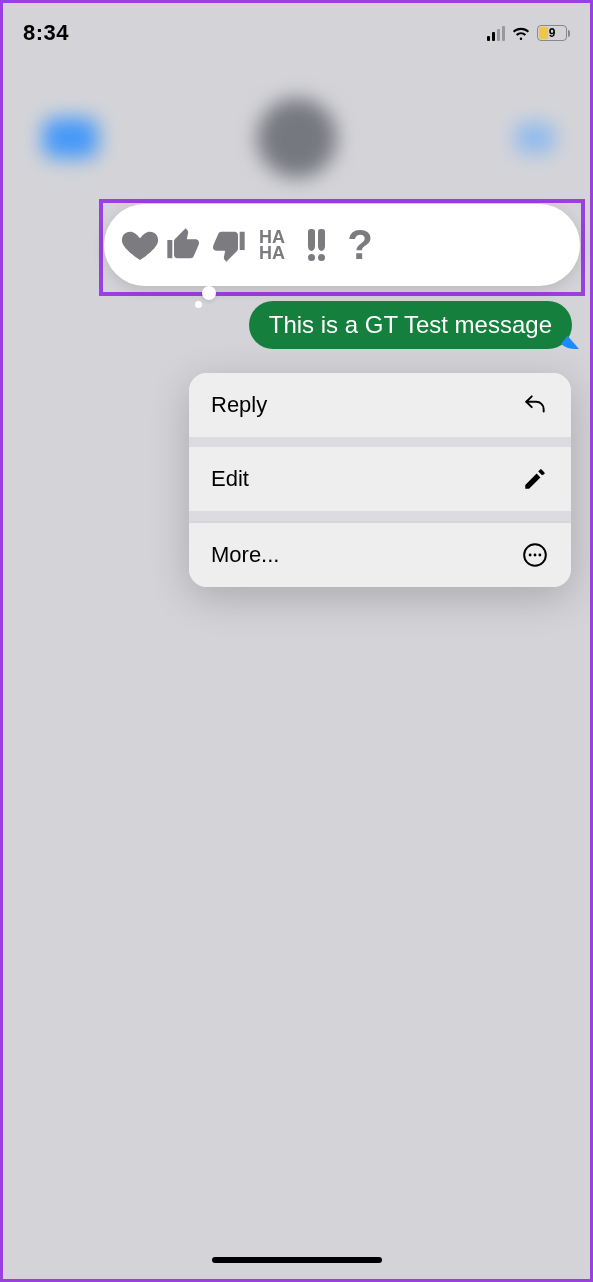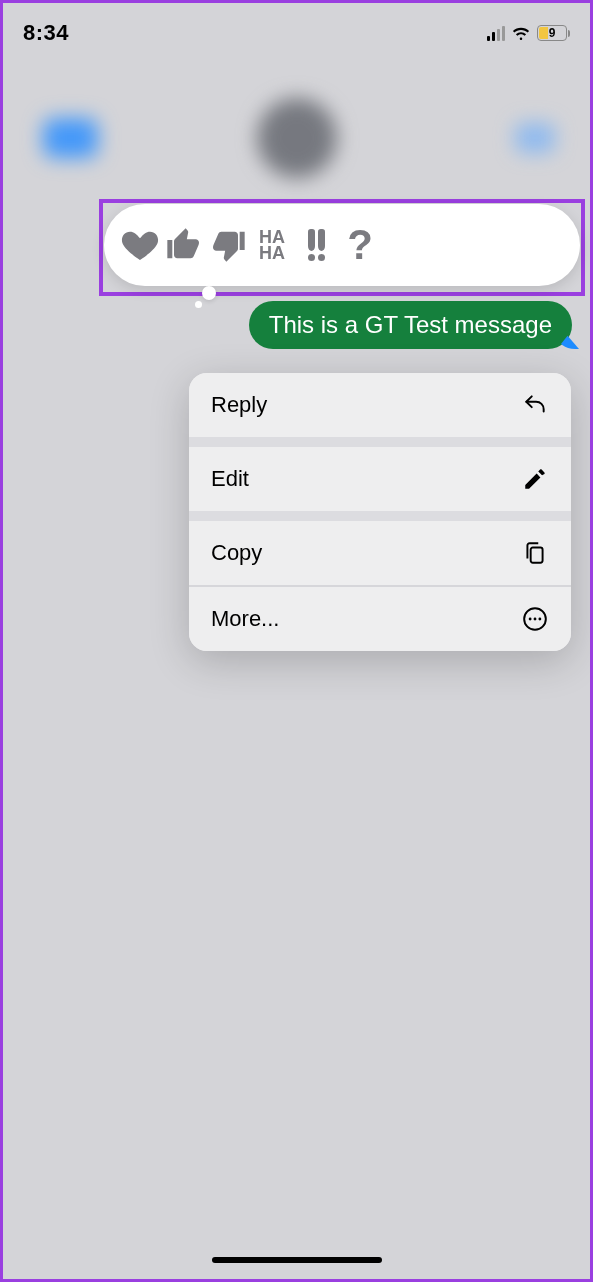--- a/index.html
+++ b/index.html
@@ -238,29 +238,20 @@
   <div class="menu-sep-thick"></div>
   <div class="menu-item">
     <span>Edit</span>
     <span class="menu-icon">
       <svg viewBox="0 0 24 24" fill="#000">
           <path d="M3 17.5V21h3.5L17 10.5 13.5 7 3 17.5zM20.7 7.3c.4-.4.4-1 0-1.4l-2.6-2.6c-.4-.4-1-.4-1.4 0L15 5l3.5 3.5 2.2-1.2z"></path>
         </svg>
     </span>
   </div>
   <div class="menu-sep-thick"></div>
-  <div class="menu-item">
-    <span>Copy</span>
-    <span class="menu-icon">
-      <svg viewBox="0 0 24 24" fill="none" stroke="#000" stroke-width="1.8">
-          <rect x="8" y="7" width="11" height="14" rx="2"></rect>
-          <path d="M5 17V5a2 2 0 012-2h8"></path>
-        </svg>
-    </span>
-  </div>
   <div class="menu-sep-thin"></div>
   <div class="menu-sep-thin"></div>
   <div class="menu-item">
     <span>More...</span>
     <span class="menu-icon">
       <svg viewBox="0 0 24 24" fill="none" stroke="#000" stroke-width="1.8">
           <circle cx="12" cy="12" r="10"></circle>
           <circle cx="7.5" cy="12" r="1.3" fill="#000" stroke="none"></circle>
           <circle cx="12" cy="12" r="1.3" fill="#000" stroke="none"></circle>
           <circle cx="16.5" cy="12" r="1.3" fill="#000" stroke="none"></circle>

